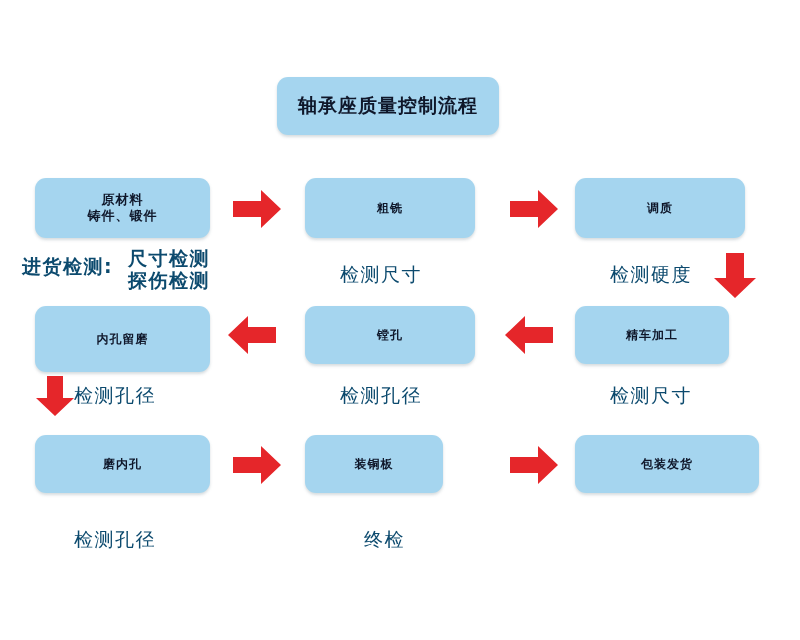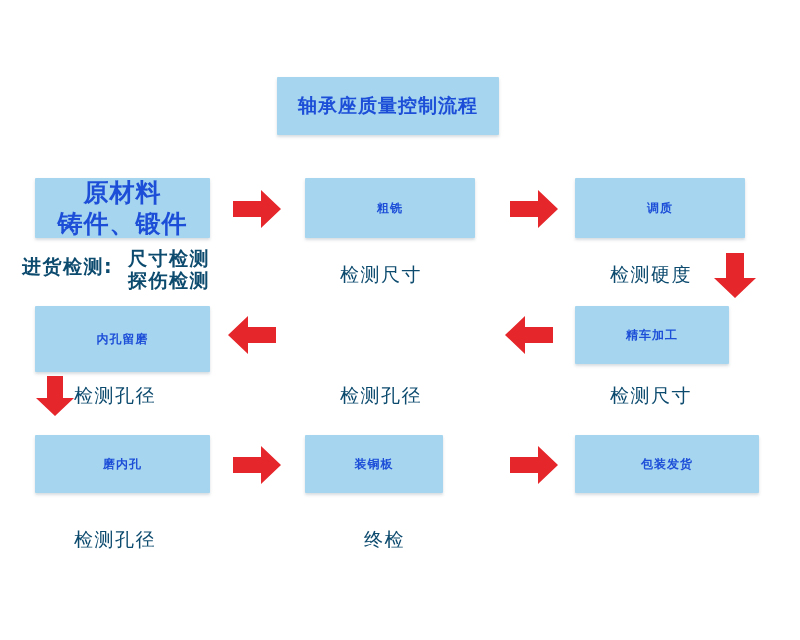--- a/index.html
+++ b/index.html
@@ -15,40 +15,40 @@
   }
   #canvas {
     position: relative;
     width: 800px;
     height: 640px;
     background: #ffffff;
   }
   .node {
     position: absolute;
     background: #a5d5ef;
-    border-radius: 1px;
+    border-radius: 11px;
     box-shadow: 0 2px 3px rgba(120,140,150,0.30);
     display: flex;
     align-items: center;
     justify-content: center;
     text-align: center;
-    color: #1d4ed8;
+    color: #0f172a;
     font-weight: bold;
     letter-spacing: 1px;
     line-height: 1.22;
     box-sizing: border-box;
   }
   .node-title {
     font-size: 19px;
   }
   .node-step {
     font-size: 12px;
   }
   .node-step.two-line {
-    font-size: 25px;
+    font-size: 13px;
     line-height: 1.25;
   }
   .caption {
     position: absolute;
     color: #0c4a6e;
     font-size: 19px;
     letter-spacing: 1.5px;
     white-space: nowrap;
     line-height: 1.25;
   }
@@ -121,20 +121,23 @@
   <div class="node node-step" style="left:35px; top:306px; width:175px; height:66px;">
     <span>内孔留磨</span>
   </div>
 
   <div class="arrow" style="left:228px; top:316px;">
     <svg width="48" height="38" viewBox="0 0 48 38" aria-hidden="true">
       <path d="M48 11 H20 V0 L0 19 L20 38 V27 H48 Z" fill="#e5262a"></path>
     </svg>
   </div>
 
+  <div class="node node-step" style="left:305px; top:306px; width:170px; height:58px;">
+    <span>镗孔</span>
+  </div>
 
   <div class="arrow" style="left:505px; top:316px;">
     <svg width="48" height="38" viewBox="0 0 48 38" aria-hidden="true">
       <path d="M48 11 H20 V0 L0 19 L20 38 V27 H48 Z" fill="#e5262a"></path>
     </svg>
   </div>
 
   <div class="node node-step" style="left:575px; top:306px; width:154px; height:58px;">
     <span>精车加工</span>
   </div>

